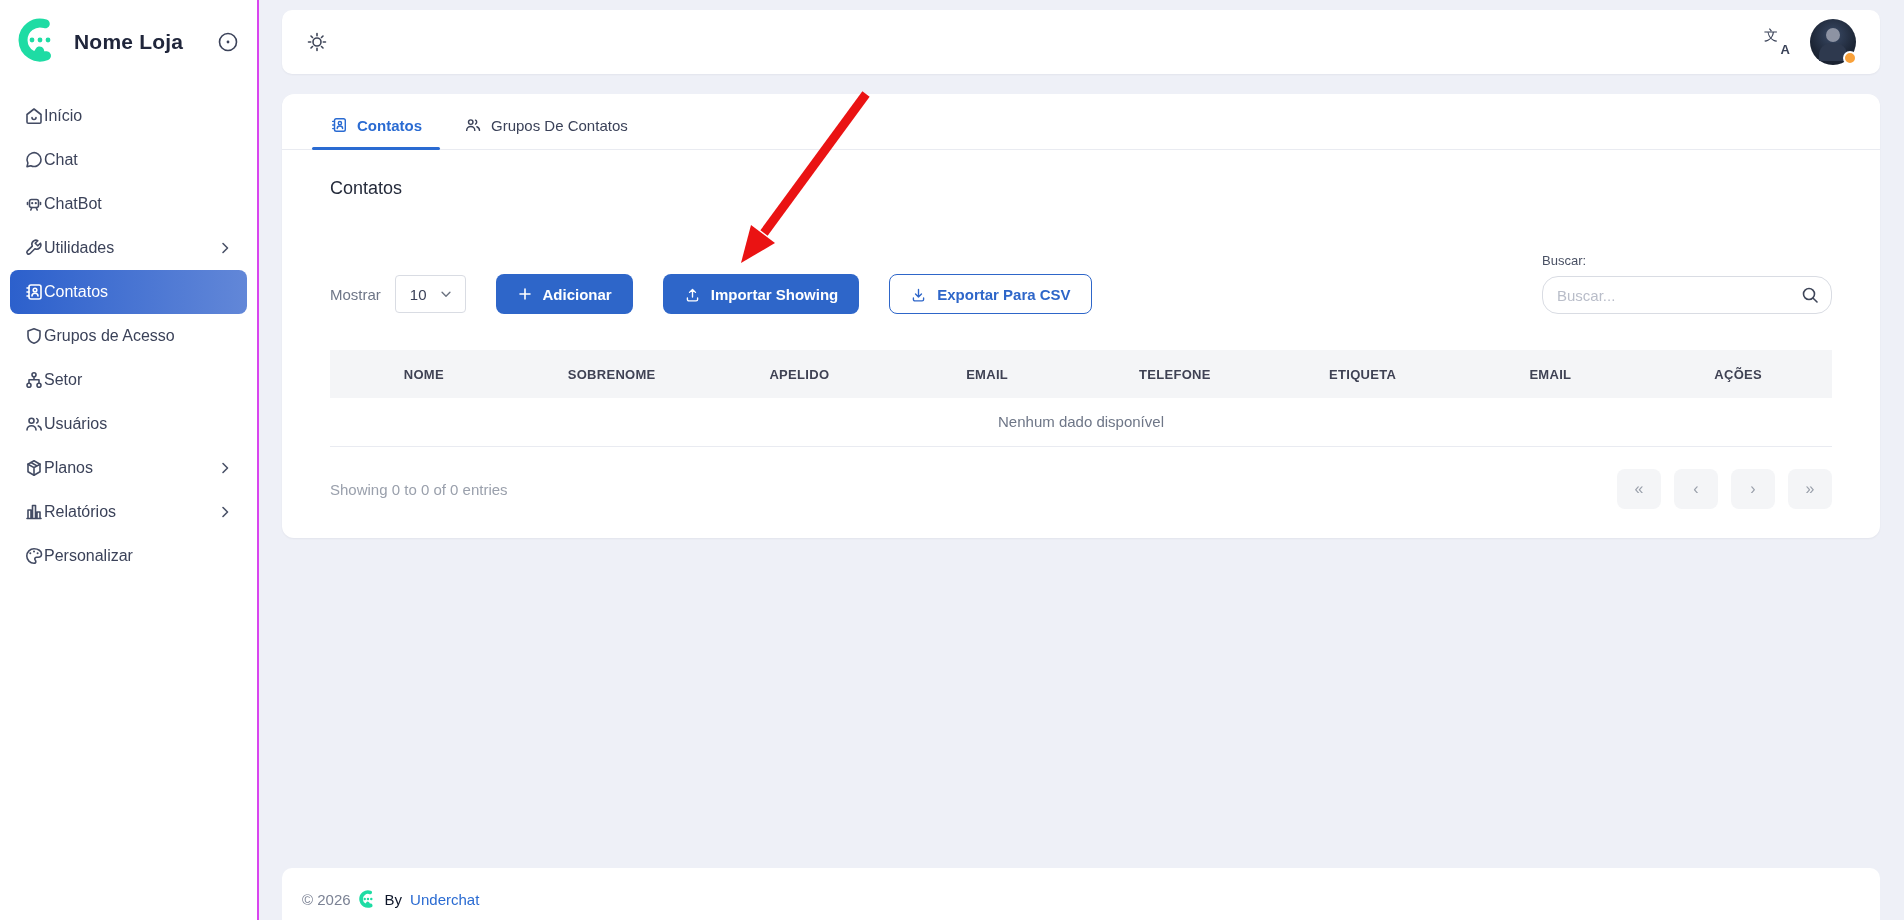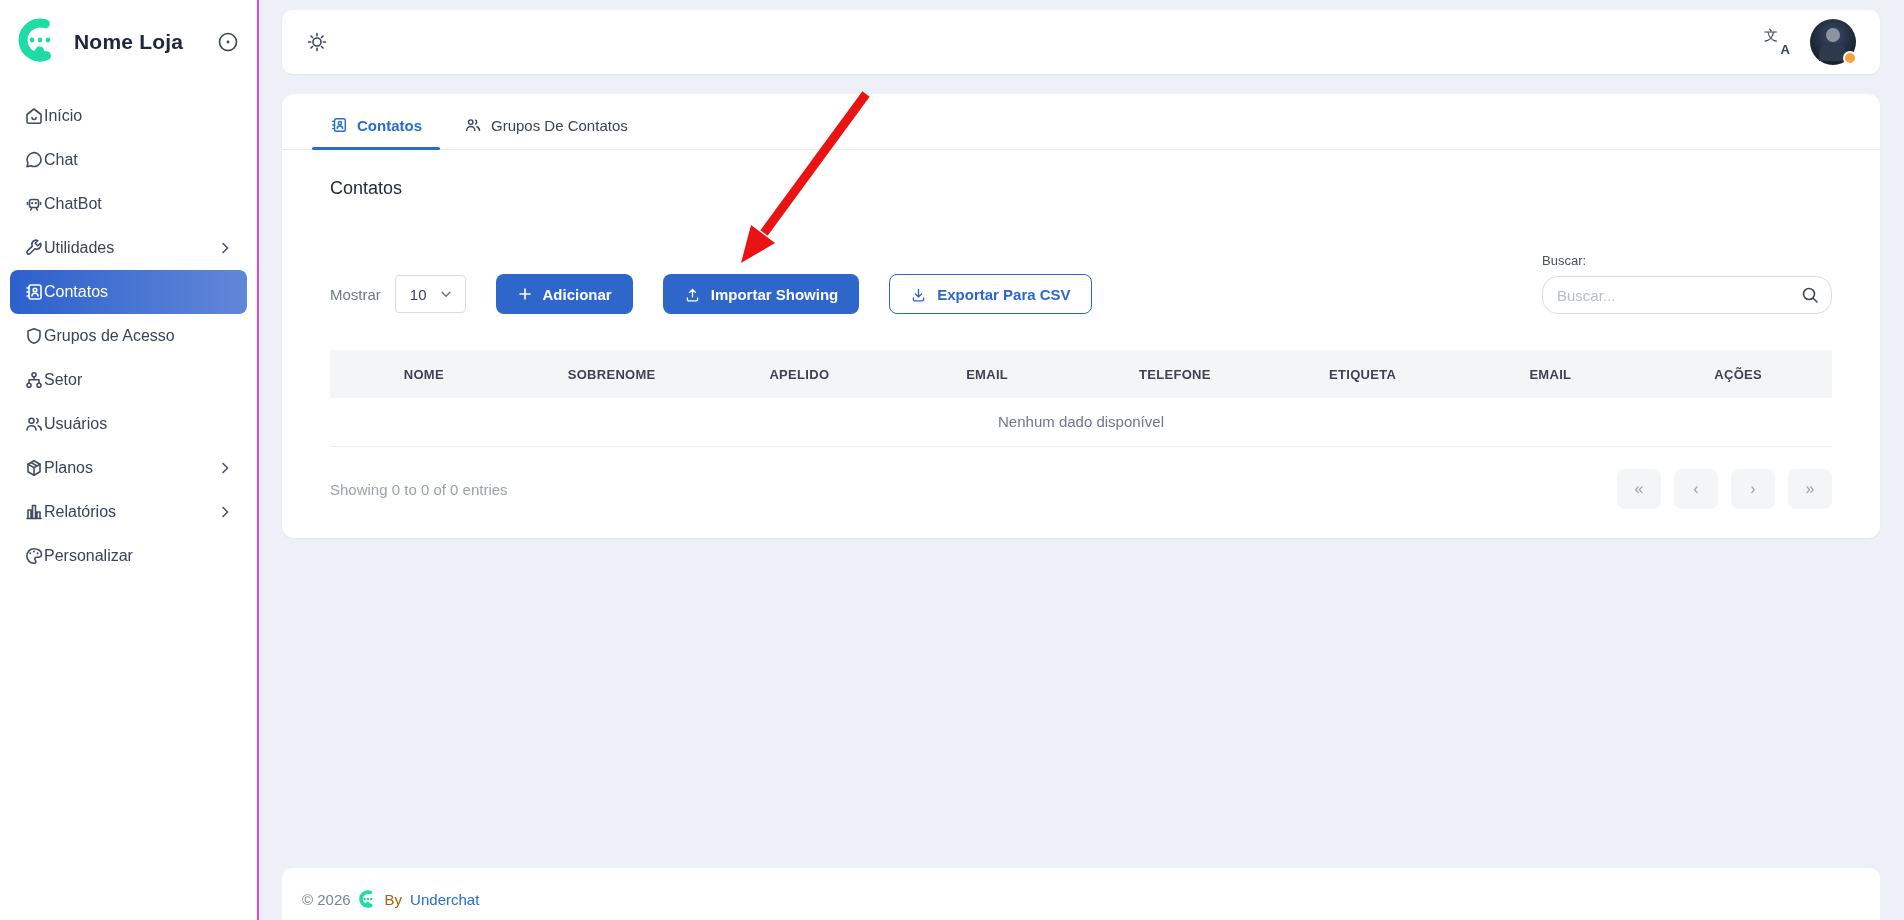--- a/index.html
+++ b/index.html
@@ -73,21 +73,21 @@
   .table-foot { display:flex; align-items:center; margin:22px 48px 0 48px; }
   .entries { font-size:15px; color:#9aa0ac; }
   .pager { margin-left:auto; display:flex; gap:13px; }
   .page-btn { width:44px; height:40px; border-radius:8px; background:#f4f5f7; color:#9aa0ab; font-size:16px;
               display:flex; align-items:center; justify-content:center; cursor:pointer; }
 
   
   .footer { position:absolute; left:282px; top:868px; width:1598px; height:62px; background:#fff; border-radius:10px;
             display:flex; align-items:center; gap:8px; padding:0 20px; font-size:15px; }
   .copy { color:#7b8294; }
-  .byline { color:#a16207; }
+  .byline { color:#0f172a; }
   .credit-link { color:#2a6bd2; cursor:pointer; text-decoration:none; }
 
   
   .arrow-overlay { position:absolute; left:0; top:0; width:1904px; height:920px; pointer-events:none; z-index:50; }
 </style>
 </head>
 <body>
 
 <div id="app">
 

